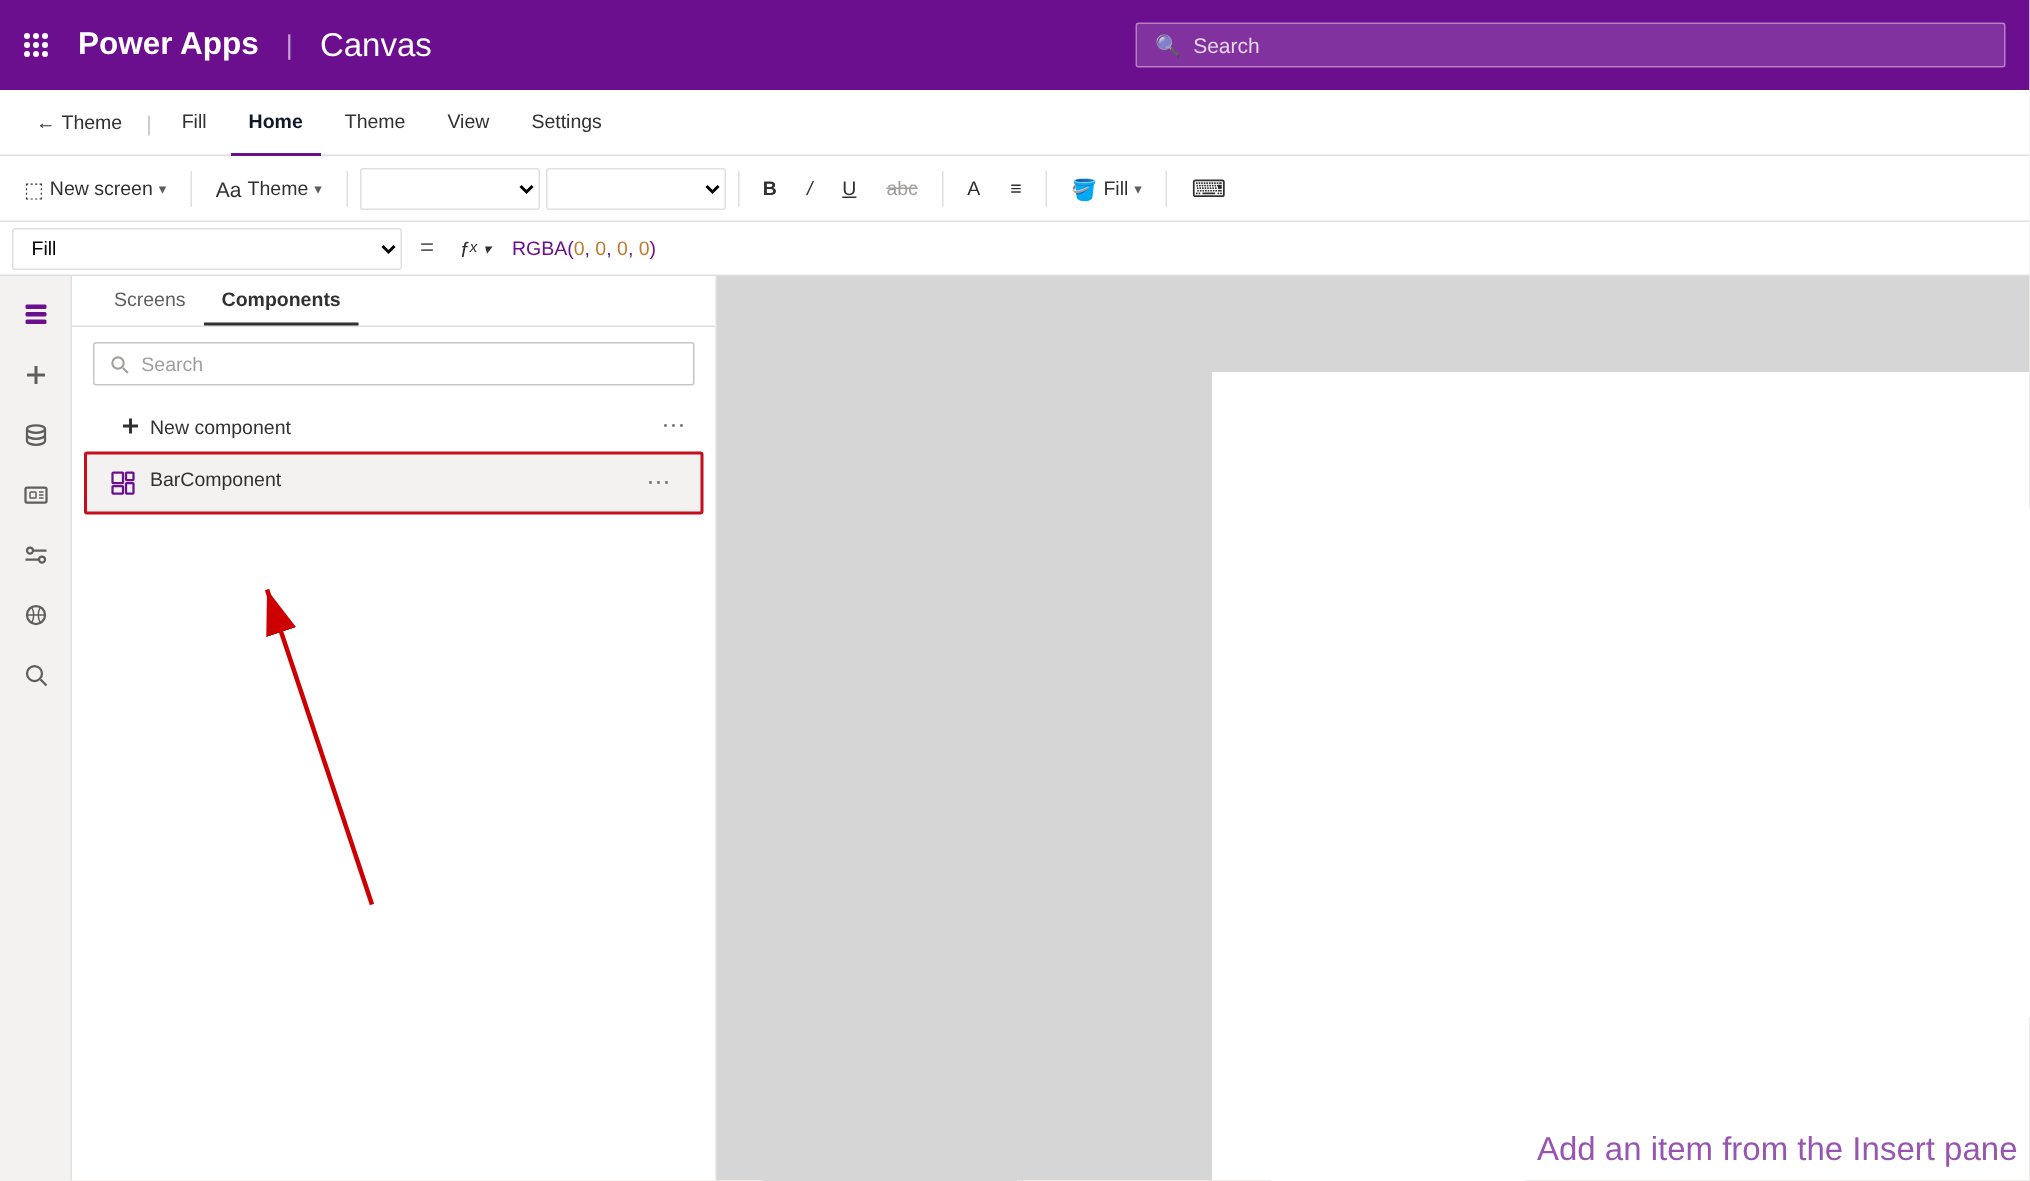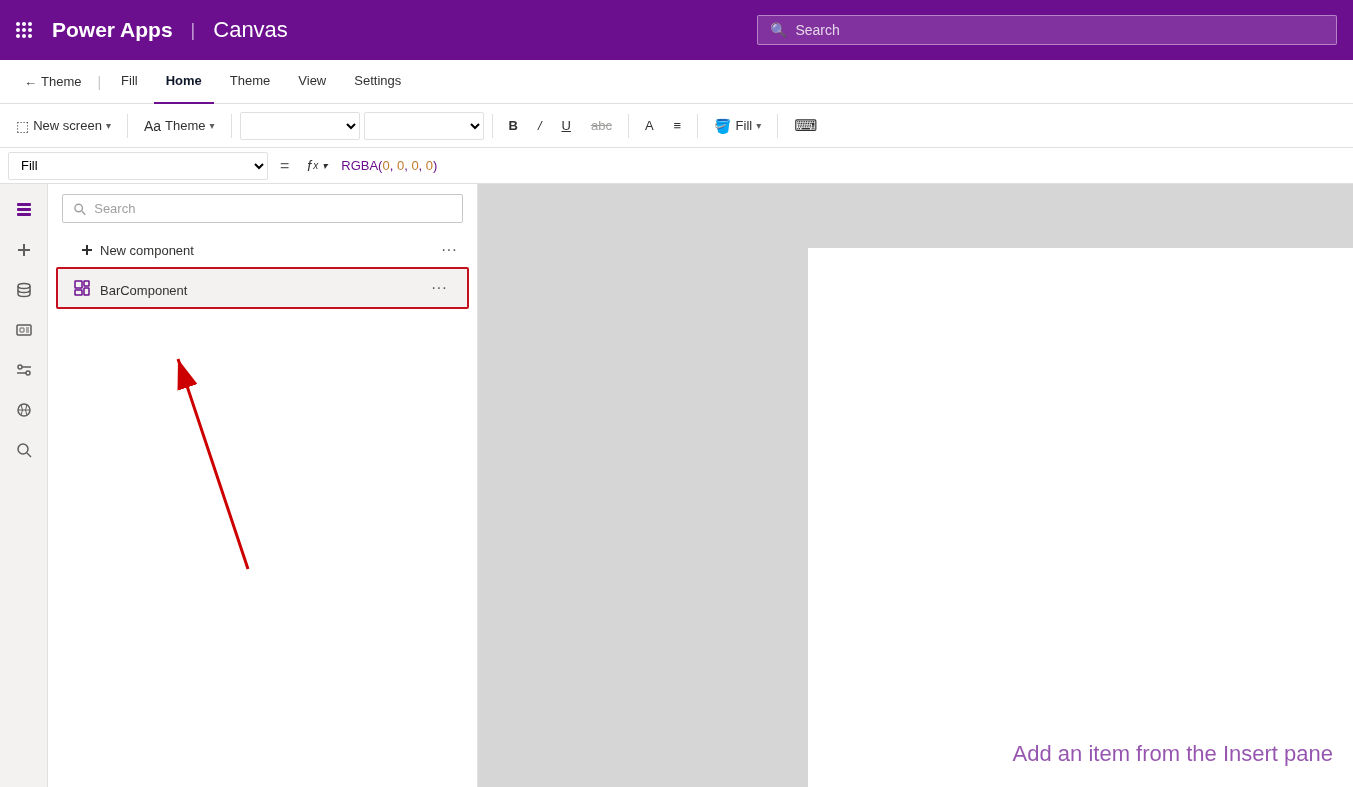--- a/index.html
+++ b/index.html
@@ -290,21 +290,21 @@
       justify-content: space-between;
       padding: 8px 14px;
       background: #f3f2f1;
       cursor: pointer;
       border: 2px solid #c50f1f;
       margin: 0 8px;
       border-radius: 2px;
     }
     .component-item-left {
       display: flex;
-      align-items: flex-end;
+      align-items: flex-start;
       gap: 8px;
     }
     .component-icon {
       width: 20px;
       height: 20px;
       display: flex;
       align-items: center;
       justify-content: center;
       color: #6b0f8e;
     }
@@ -330,21 +330,21 @@
     .canvas-white {
       position: absolute;
       top: 20px;
       left: 330px;
       right: 0;
       bottom: 0;
       background: white;
       display: flex;
       align-items: flex-end;
       justify-content: flex-end;
-      padding: 20px;
+      padding: 8px;
       margin-top: 44px;
     }
     .insert-hint {
       color: #6b0f8e;
       font-size: 22px;
       opacity: 0.7;
     }
 
     
     .dots-grid {
@@ -495,20 +495,24 @@
     </div>
     <div class="side-icon" title="Search">
       <svg width="18" height="18" viewBox="0 0 18 18" fill="none">
         <circle cx="8" cy="8" r="5" stroke="#605e5c" stroke-width="1.5" fill="none"></circle>
         <line x1="12" y1="12" x2="16" y2="16" stroke="#605e5c" stroke-width="1.5"></line>
       </svg>
     </div>
   </div>
 
   <div id="tree-panel">
+    <div class="tabs">
+      <div class="tab">Screens</div>
+      <div class="tab active">Components</div>
+    </div>
     <div class="search-area">
       <div class="search-input-wrap">
         <svg width="14" height="14" viewBox="0 0 14 14" fill="none">
           <circle cx="6" cy="6" r="4" stroke="#a19f9d" stroke-width="1.5" fill="none"></circle>
           <line x1="9.5" y1="9.5" x2="13" y2="13" stroke="#a19f9d" stroke-width="1.5"></line>
         </svg>
         <input type="text" placeholder="Search" style="">
       </div>
     </div>
     <div class="new-component-row">

